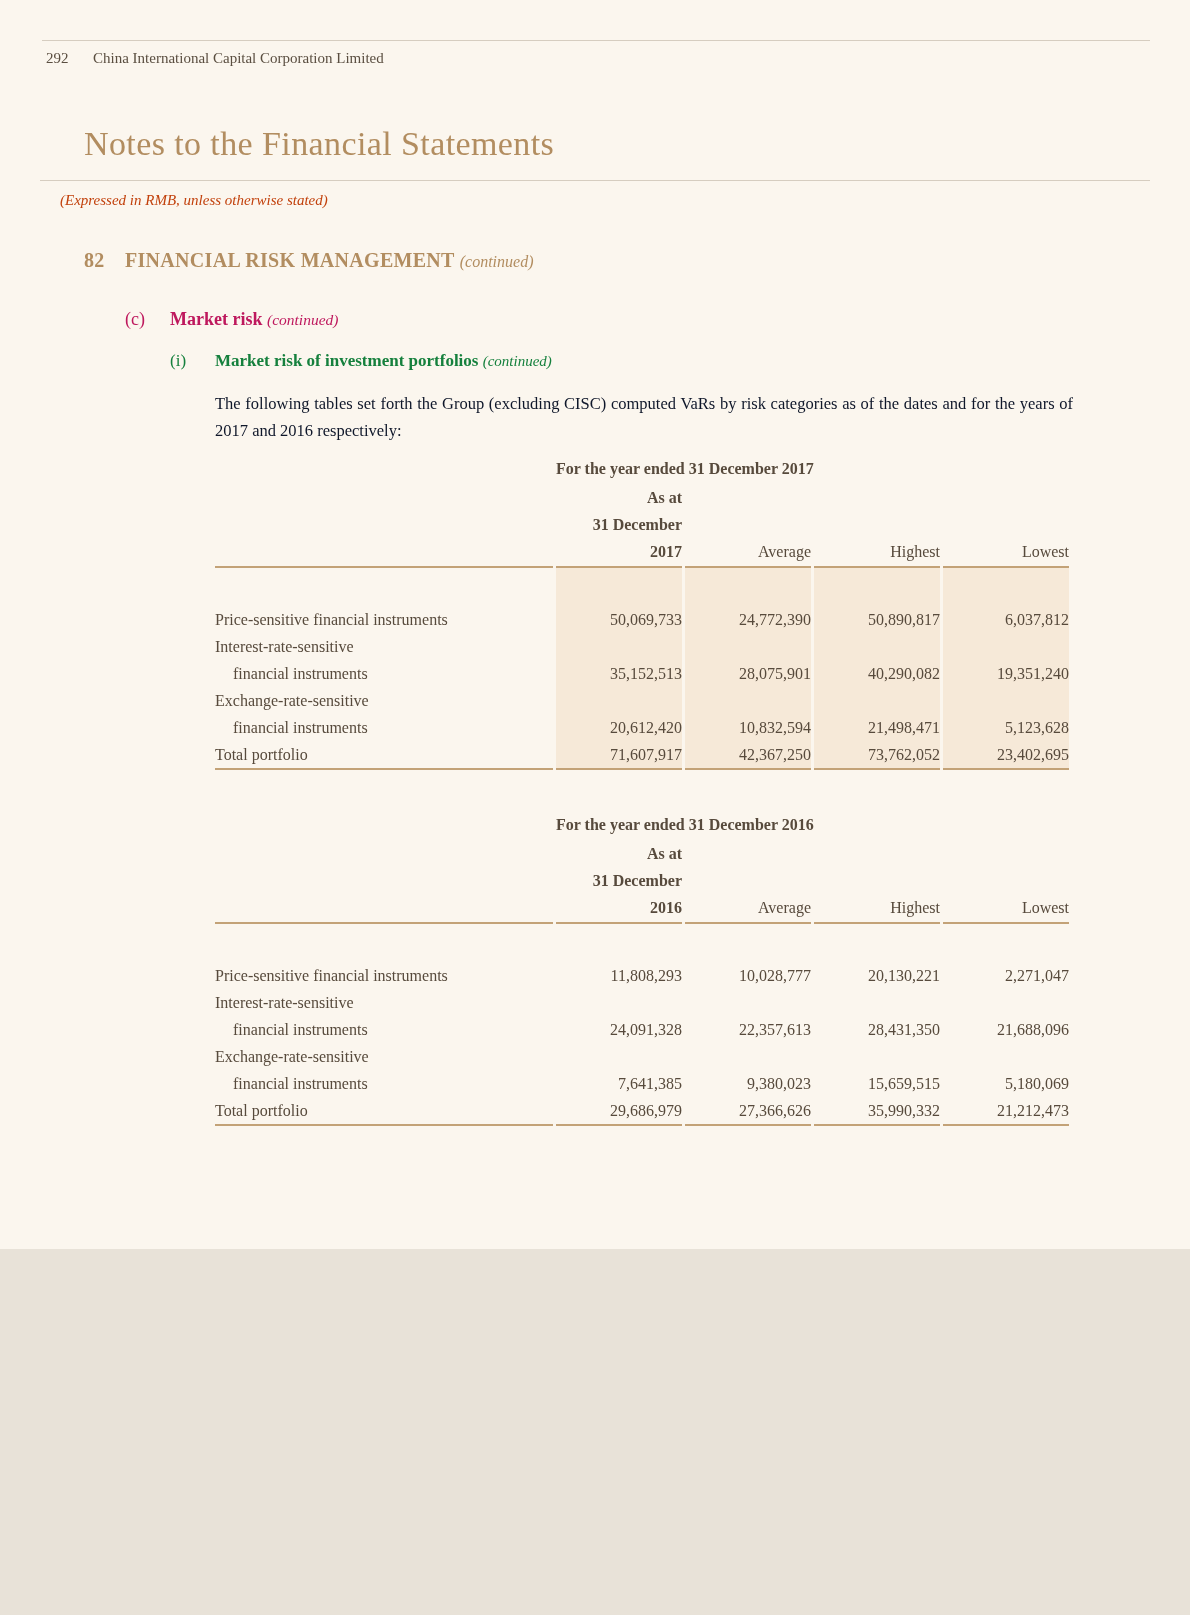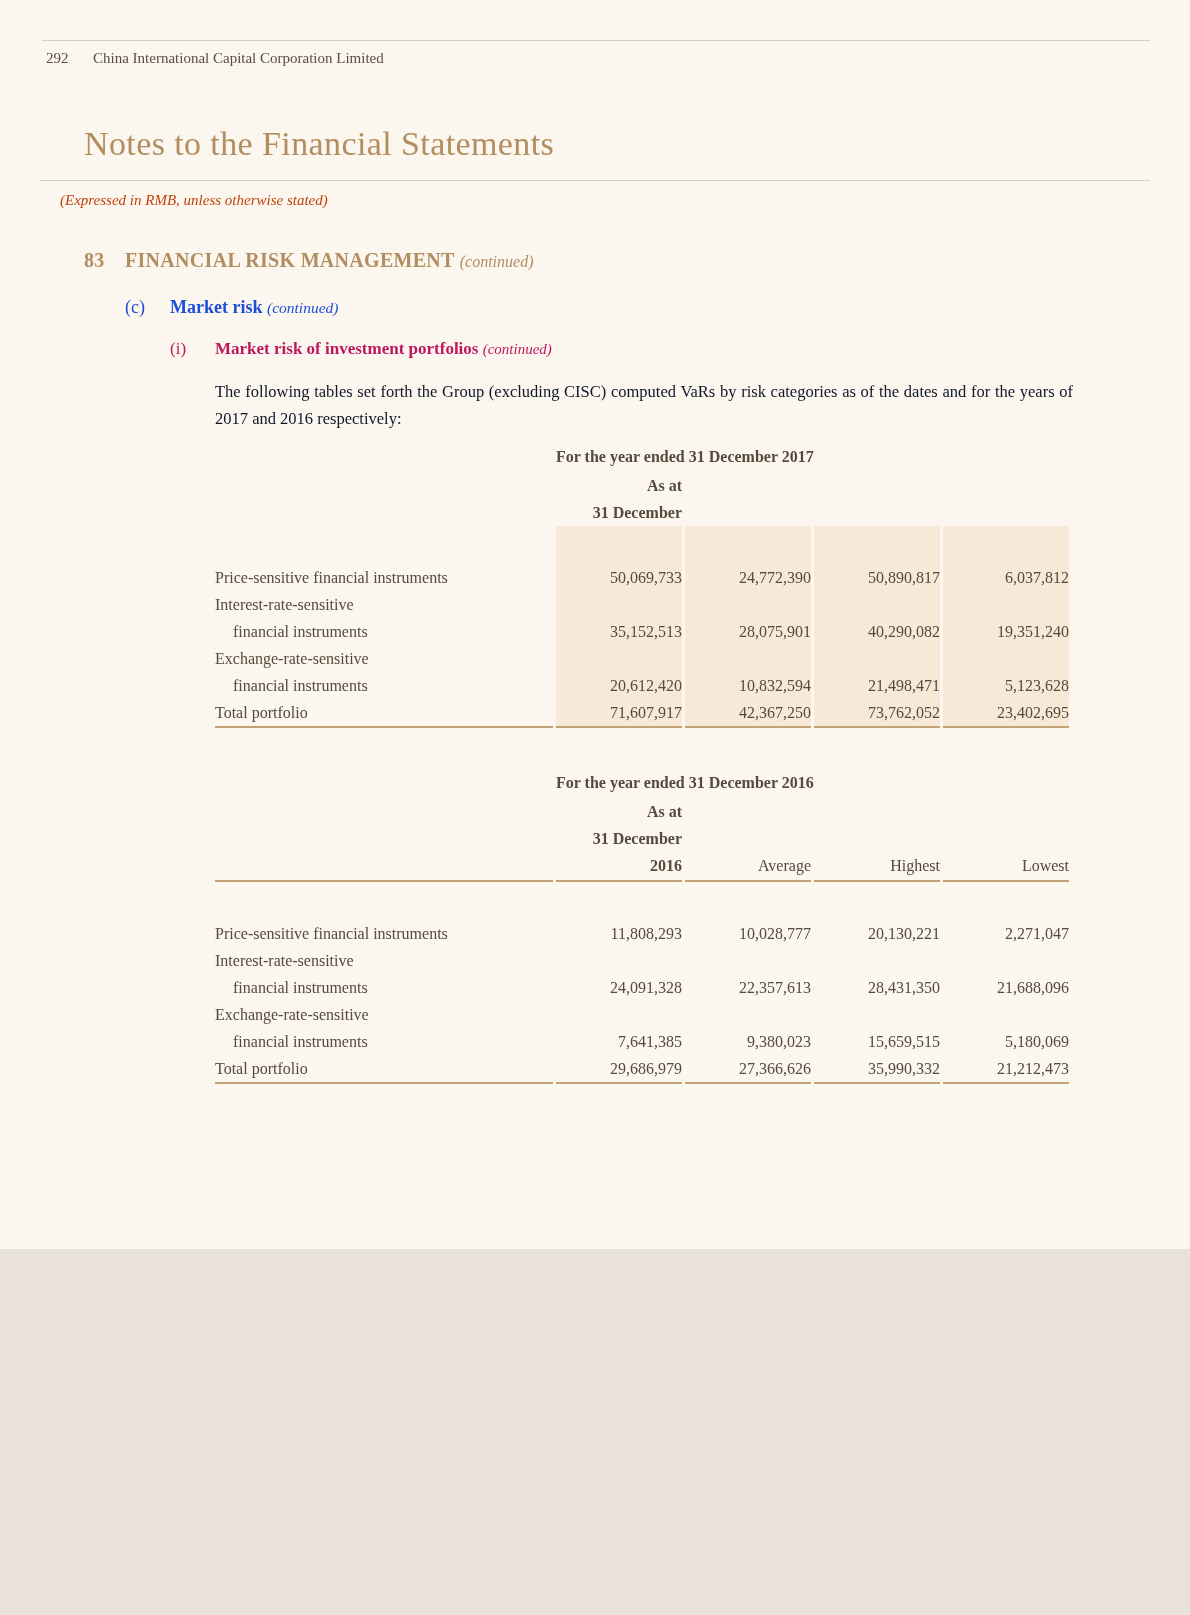--- a/index.html
+++ b/index.html
@@ -18,25 +18,25 @@
   .page-num { display:inline-block; width:47px; }
   
   .doc-title { margin:56px 0 0 84px; font-size:34px; line-height:42px; font-weight:normal;
                color:#b28d60; letter-spacing:0.4px; }
   .title-rule { border-top:1px solid #d6cdc0; margin:15px 40px 0 40px; height:0; }
   .subtitle { margin:11px 0 0 60px; font-style:italic; font-size:15px; color:#c2410c; }
   
   .sec-head { margin:40px 0 0 84px; color:#b28d60; font-size:20px; font-weight:bold; letter-spacing:0.3px; }
   .sec-num { display:inline-block; width:41px; }
   .sec-cont { font-size:16px; font-weight:normal; font-style:italic; letter-spacing:0; }
-  .sub-head { margin:25px 0 0 125px; font-size:18px; color:#1d4ed8; }
+  .sub-head { margin:37px 0 0 125px; font-size:18px; color:#be185d; }
   .sub-label { display:inline-block; width:45px; }
   .sub-title { font-weight:bold; }
   .sub-cont { font-style:italic; font-size:15.5px; }
-  .subsub-head { margin:21px 0 0 170px; font-size:17px; color:#be185d; }
+  .subsub-head { margin:21px 0 0 170px; font-size:17px; color:#15803d; }
   .ss-label { display:inline-block; width:45px; }
   .ss-title { font-weight:bold; }
   .ss-cont { font-style:italic; font-size:15px; }
   
   .intro { margin:19px 0 0 215px; width:858px; font-size:16.5px; line-height:27px;
            text-align:justify; color:#0f172a; }
   
   table.vtable { border-collapse:separate; border-spacing:3px 0; table-layout:fixed;
                  width:860px; margin:10px 0 0 212px; font-size:16px; color:#574a3c; }
   table.vtable.second { margin-top:40px; }
@@ -58,21 +58,21 @@
   <div class="rh-rule"></div>
   <div class="rh-line">
     <span class="page-num">292</span><span>China International Capital Corporation Limited</span>
   </div>
 
   <h1 class="doc-title">Notes to the Financial Statements</h1>
   <div class="title-rule"></div>
   <div class="subtitle">(Expressed in RMB, unless otherwise stated)</div>
 
   <div class="sec-head">
-    <span class="sec-num">83</span><span class="sec-title">FINANCIAL RISK MANAGEMENT</span>
+    <span class="sec-num">82</span><span class="sec-title">FINANCIAL RISK MANAGEMENT</span>
     <span class="sec-cont">(continued)</span>
   </div>
 
   <div class="sub-head">
     <span class="sub-label">(c)</span><span class="sub-title">Market risk</span>
     <span class="sub-cont">(continued)</span>
   </div>
 
   <div class="subsub-head">
     <span class="ss-label">(i)</span><span class="ss-title">Market risk of investment portfolios</span>
@@ -100,20 +100,27 @@
       <td></td>
           <td></td>
           <td></td>
     </tr>
     <tr>
       <td></td>
       <td class="num b">31 December</td>
       <td></td>
           <td></td>
           <td></td>
+    </tr>
+    <tr class="hdr-last">
+      <td></td>
+      <td class="num b">2017</td>
+      <td class="num">Average</td>
+      <td class="num">Highest</td>
+      <td class="num">Lowest</td>
     </tr>
     <tr class="spacer">
       <td></td>
       <td class="hl"></td>
           <td class="hl"></td>
           <td class="hl"></td>
           <td class="hl"></td>
     </tr>
     <tr>
       <td>Price-sensitive financial instruments</td>

